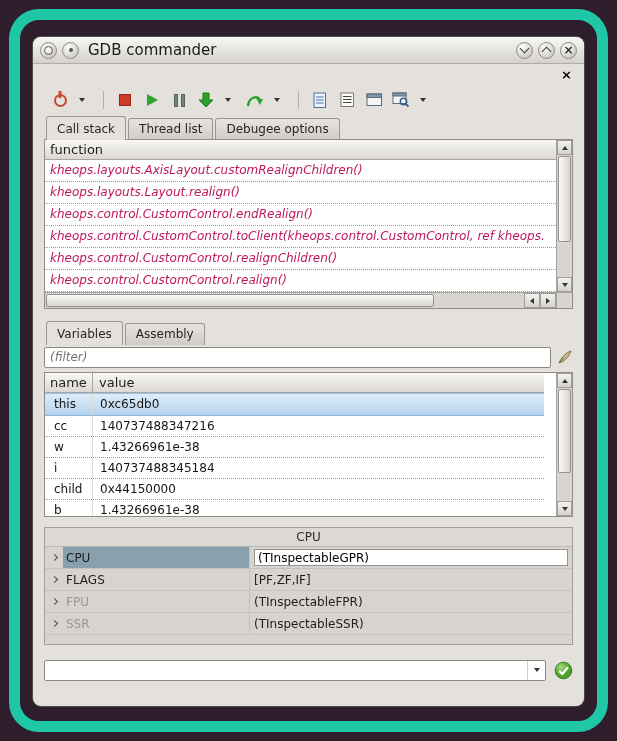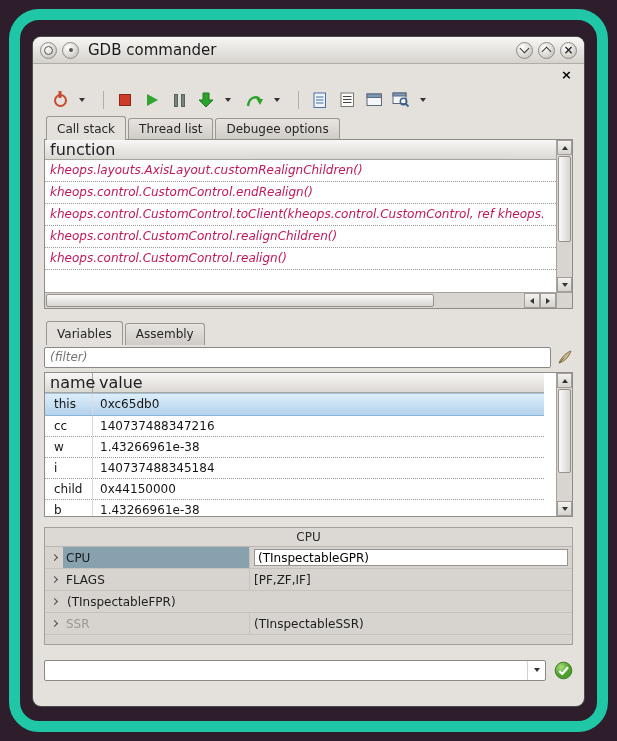--- a/index.html
+++ b/index.html
@@ -54,21 +54,21 @@
   .tab { padding:3px 10px 4px; font-size:12px; color:#262626; background:linear-gradient(#e7e4e0,#cfccc7);
     border:1px solid #9a9792; border-bottom:none; border-radius:3px 3px 0 0; margin-right:2px; }
   .tab.active { background:#e4e1dc; padding-top:5px; position:relative; z-index:2; }
 
   
   .listframe { background:#fff; border:1px solid #908d88; margin-top:-1px; }
   .callstack-frame { height:170px; flex:none; display:grid; grid-template-columns:minmax(0,1fr) 16px; grid-template-rows:minmax(0,1fr) 16px; }
   .vars-frame { height:145px; flex:none; display:grid; grid-template-columns:minmax(0,1fr) 16px; grid-template-rows:minmax(0,1fr);gap:12px; }
   .list-body { overflow:hidden; }
   .colheader { height:20px; background:linear-gradient(#f8f7f5,#dbd8d3); border-bottom:1px solid #a8a5a0;
-    display:flex; align-items:center; font-size:16px; color:#222; }
+    display:flex; align-items:center; font-size:13px; color:#222; }
   .hc-name { width:48px; padding-left:5px; border-right:1px solid #aaa7a2; align-self:stretch; display:flex; align-items:center; }
   .hc-value { flex:1; padding-left:6px; }
   .hc-func { padding-left:5px; }
   .csrow { height:22px; line-height:21px; padding-left:5px; font-size:12px; color:#be185d;
     white-space:nowrap; overflow:hidden; border-bottom:1px dotted #9a9a9a;font-style:italic; }
   .varrow { display:flex; height:21px; line-height:20px; font-size:12px; color:#151515; border-bottom:1px dotted #9a9a9a; }
   .vr-name { width:48px; padding-left:9px; border-right:1px solid #dedbd6; }
   .vr-value { flex:1; padding-left:7px; }
   .varrow.selected { height:23px; line-height:21px; background:linear-gradient(#ddeefa,#b3d2ec);
     border-top:1px solid #9fc3e0; border-bottom:1px solid #8db5d8; }
@@ -230,20 +230,21 @@
       <span class="tab">Thread list</span>
       <span class="tab">Debugee options</span>
     </div>
 
     <div class="listframe callstack-frame">
       <div class="list-body">
         <div class="colheader">
             <span class="hc-func">function</span>
           </div>
         <div class="csrow">kheops.layouts.AxisLayout.customRealignChildren()</div>
+        <div class="csrow">kheops.layouts.Layout.realign()</div>
         <div class="csrow">kheops.control.CustomControl.endRealign()</div>
         <div class="csrow">kheops.control.CustomControl.toClient(kheops.control.CustomControl, ref kheops.</div>
         <div class="csrow">kheops.control.CustomControl.realignChildren()</div>
         <div class="csrow">kheops.control.CustomControl.realign()</div>
       </div>
       <div class="vscroll">
         <span class="sbtn">
             <span class="tri-up"></span>
           </span>
         <span class="vthumb" style="height:86px;"></span>
@@ -347,20 +348,21 @@
             <span class="chevR"></span>
           </span>
         <span class="cpu-name">FLAGS</span>
         <span class="cpu-val">[PF,ZF,IF]</span>
       </div>
 
       <div class="cpu-row disabled">
         <span class="cpu-chev">
             <span class="chevR"></span>
           </span>
+        <span class="cpu-name">FPU</span>
         <span class="cpu-val">(TInspectableFPR)</span>
       </div>
 
       <div class="cpu-row disabled">
         <span class="cpu-chev">
             <span class="chevR"></span>
           </span>
         <span class="cpu-name">SSR</span>
         <span class="cpu-val">(TInspectableSSR)</span>
       </div>

